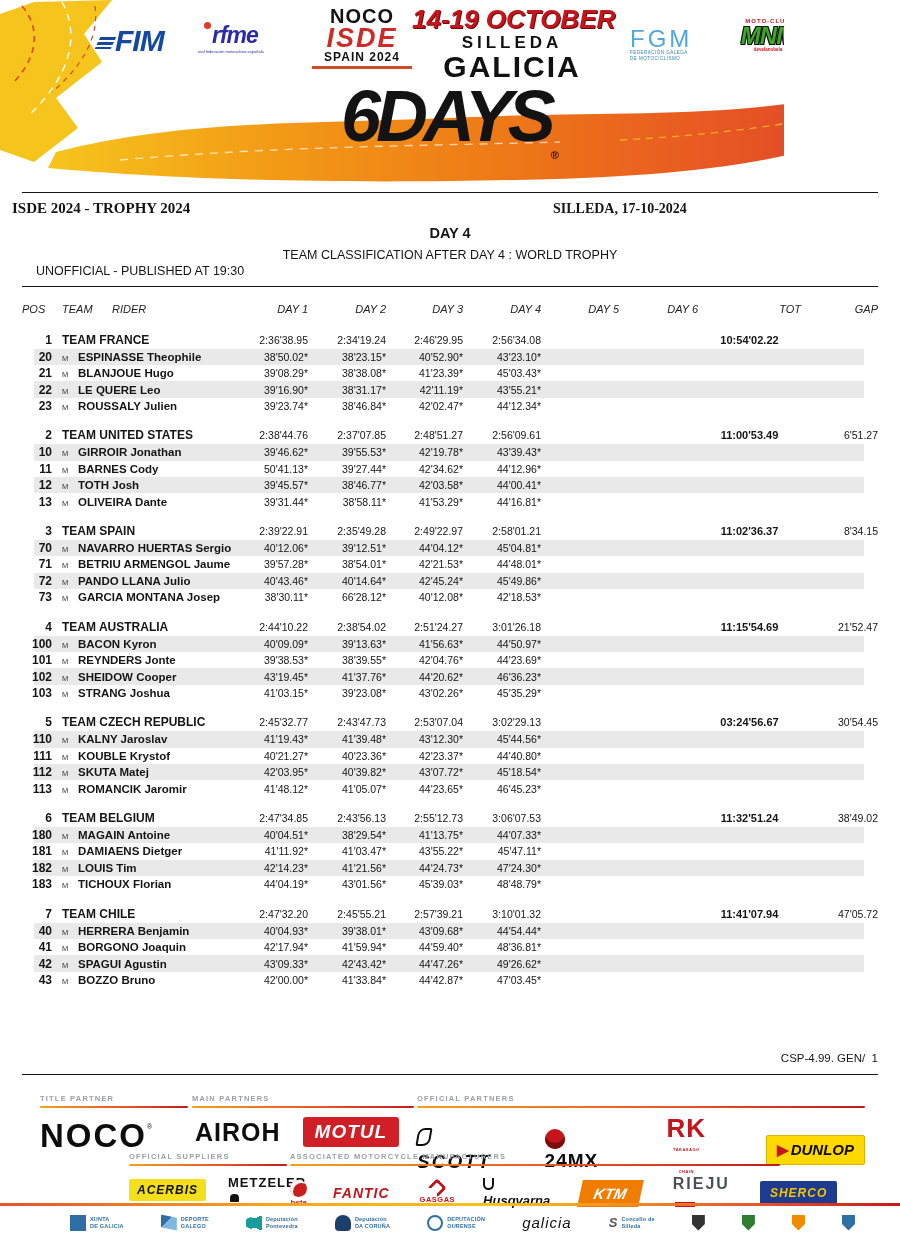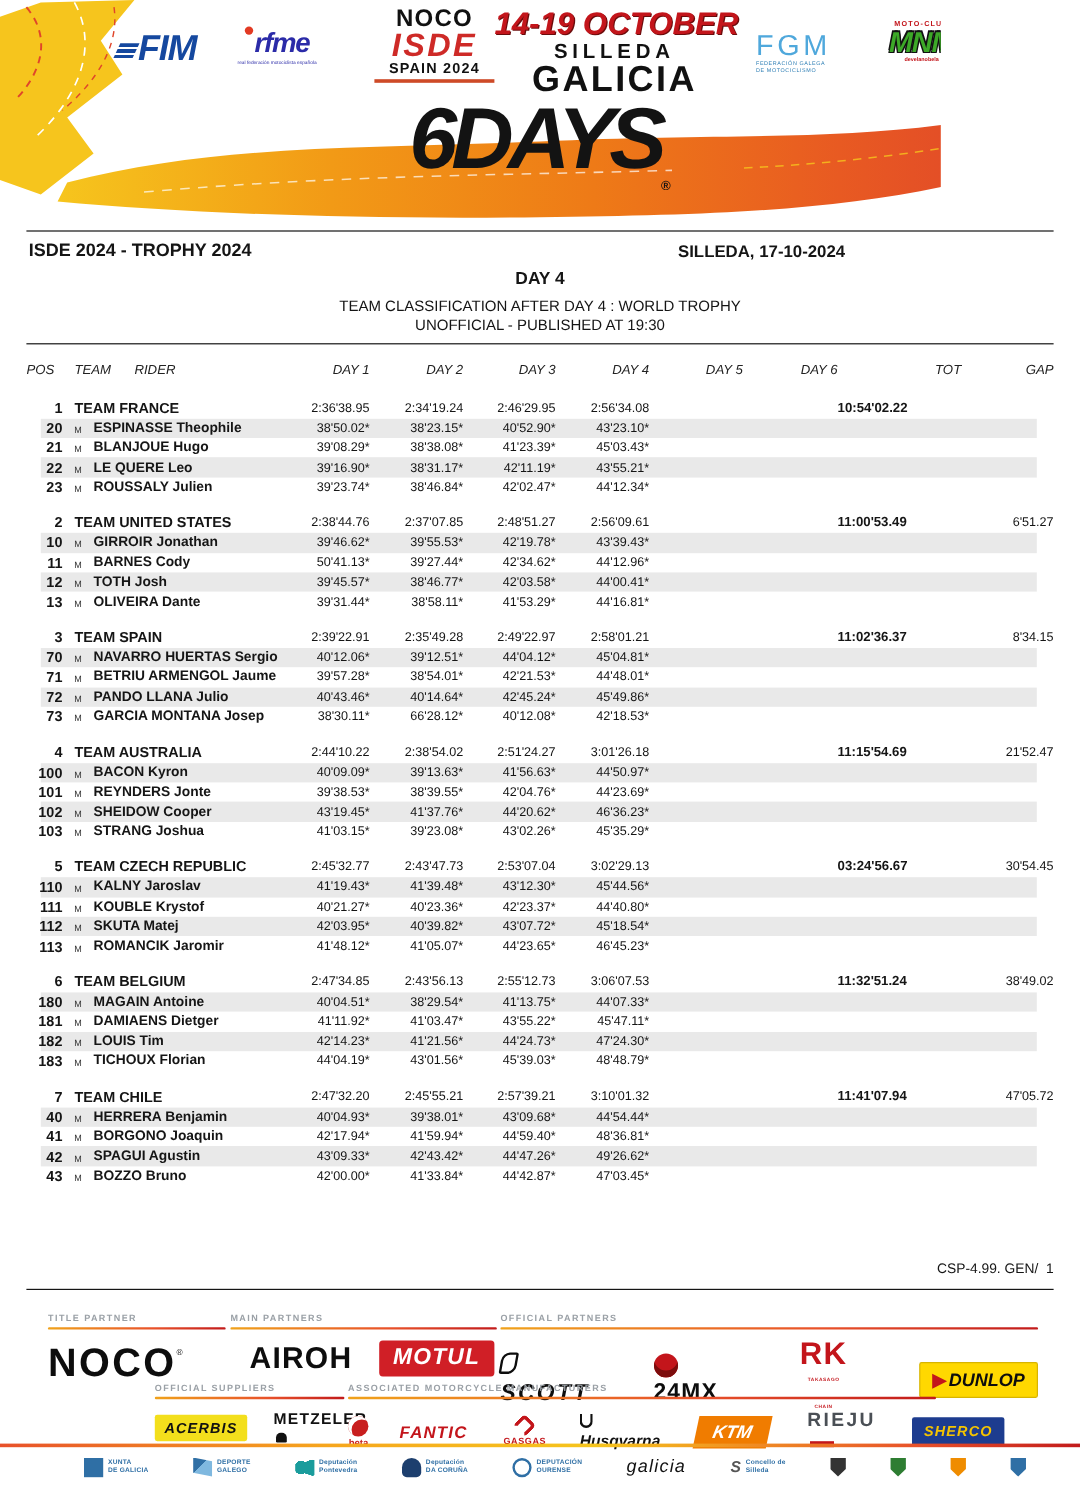--- a/index.html
+++ b/index.html
@@ -38,63 +38,63 @@
   .mnm-main { font-size:24px; font-weight:900; font-style:italic; color:#3DA828; line-height:23px; letter-spacing:-1px;
     text-shadow:-1px -1px 0 #111, 1px -1px 0 #111, -1px 1px 0 #111, 1px 1px 0 #111; }
   .mnm-sub { font-size:4.5px; font-weight:700; color:#C3151B; }
   .sixdays { position:absolute; left:0; top:84px; width:900px; text-align:center; }
   .sd-main { font-size:72px; font-weight:900; font-style:italic; letter-spacing:-5px; color:#131313; line-height:64px; }
   .sd-reg { font-size:11px; font-weight:700; font-style:normal; vertical-align:-18px; letter-spacing:0; }
 
   
   .rule { margin:0 22px; border-top:1.8px solid #151515; }
   .rule-1 { margin-top:7px; }
-  .titlebar { position:relative; margin:7px 24px 0; height:18px; }
+  .titlebar { position:relative; margin:7px 12px 0; height:18px;font-family:Liberation Serif, serif; }
   .title-left { position:absolute; left:0; top:0; font-size:15px; font-weight:700; letter-spacing:0; }
   .title-right { position:absolute; left:541px; top:1px; font-size:14px; font-weight:700; }
   .day-title { text-align:center; margin-top:7px; font-size:14.5px; font-weight:700; }
   .sub1 { text-align:center; margin-top:7px; font-size:12.5px; }
-  .sub2 { text-align:center; margin-top:2px; font-size:12.5px; }
+  .sub2 { text-align:left; margin-top:2px; font-size:12.5px;padding-left:36px; }
   .rule-2 { margin-top:8px; }
 
   
   .thead { display:grid; grid-template-columns:40px 50px 118px 78px 78px 77px 78px 78px 79px 103px 77px;
     margin:12px 22px; height:20px; align-items:center; font-size:11px; font-style:italic; color:#222; }
   .thead .h { text-align:right; }
   .thead .hl { text-align:left; }
   .tbody { margin:12px 22px 0; }
   .tblock { margin-bottom:12.5px; }
   .trow { display:grid; grid-template-columns:30px 26px 152px 78px 78px 77px 78px 78px 79px 103px 77px;
     position:relative; align-items:center; }
   .trow.team { height:17.6px; }
   .trow.rider { height:16.4px; }
   .trow.stripe::before { content:""; position:absolute; left:12px; right:14px; top:0; bottom:0; background:#e9e9e9; z-index:0; }
   .c { position:relative; z-index:1; white-space:nowrap; }
   .c.pos { text-align:right; font-weight:700; font-size:12px; }
   .c.gender { text-align:center; font-size:7.5px; font-weight:400; color:#333; padding-top:3px; }
   .c.name { font-weight:700; font-size:11.5px; letter-spacing:0; }
   .c.teamname { padding-left:10px; font-size:12px; }
   .c.time { text-align:right; font-size:10.5px; font-weight:400; }
-  .c.tot { text-align:left; font-size:11px; font-weight:700; }
+  .c.tot { text-align:center; font-size:11px; font-weight:700; }
   .c.gap { text-align:right; font-size:10.5px; }
 
   
   .ref-line { position:absolute; left:22px; right:22px; top:1052px; text-align:right; font-size:11.5px; white-space:pre; }
   .rule-3 { position:absolute; left:22px; right:22px; top:1074px; border-top:1.6px solid #151515; }
 
   .partners { position:absolute; left:22px; top:1094px; width:856px; }
   .psection { position:absolute; }
   .plabel { font-size:7.5px; font-weight:700; letter-spacing:1.2px; color:#9aa0a6; }
   .punder { height:2px; margin-top:3px; background:linear-gradient(90deg,#f0a21b,#e8512a 60%,#c21b1b); border-radius:1px; }
   .plogos { display:flex; align-items:center; margin-top:9px; }
   .plogo { display:flex; align-items:center; justify-content:center; }
 
   .lg-noco { font-size:33px; font-weight:900; letter-spacing:2px; color:#0d0d0d; }
   .lg-reg { font-size:7px; vertical-align:18px; font-weight:400; }
-  .lg-airoh { font-size:25px; font-weight:900; color:#0d0d0d; letter-spacing:1px; margin-left:16px; }
+  .lg-airoh { font-size:25px; font-weight:900; color:#0d0d0d; letter-spacing:1px; margin-left:3px; }
   .lg-motul { background:#D01F26; color:#fff; font-style:italic; font-weight:900; font-size:19px;
     padding:4px 12px; border-radius:3px; letter-spacing:1px; margin-left:22px; }
   .lg-scott { font-size:19px; font-weight:900; font-style:italic; letter-spacing:2px; color:#0d0d0d; }
   .scott-s { display:inline-block; width:14px; height:18px; border:2.5px solid #0d0d0d; border-radius:7px 2px 7px 2px; margin-right:5px; transform:skewX(-10deg); }
   .lg-24mx { font-size:19px; font-weight:900; letter-spacing:1px; color:#0d0d0d; margin-left:46px; }
   .mx-icon { display:inline-block; width:20px; height:20px; border-radius:50%; background:#C3151B; margin-right:4px; vertical-align:-4px;
     box-shadow:inset 0 -6px 0 #7c0d0d; }
   .lg-rk { font-size:26px; font-weight:900; color:#C3151B; letter-spacing:1px; line-height:22px; text-align:center; margin-left:60px; }
   .rk-sub { display:block; font-size:4px; color:#C3151B; letter-spacing:.5px; }
   .lg-dunlop { background:#FFD800; border:1px solid #d8b400; color:#0d0d0d; font-style:italic; font-weight:900; font-size:15px;

